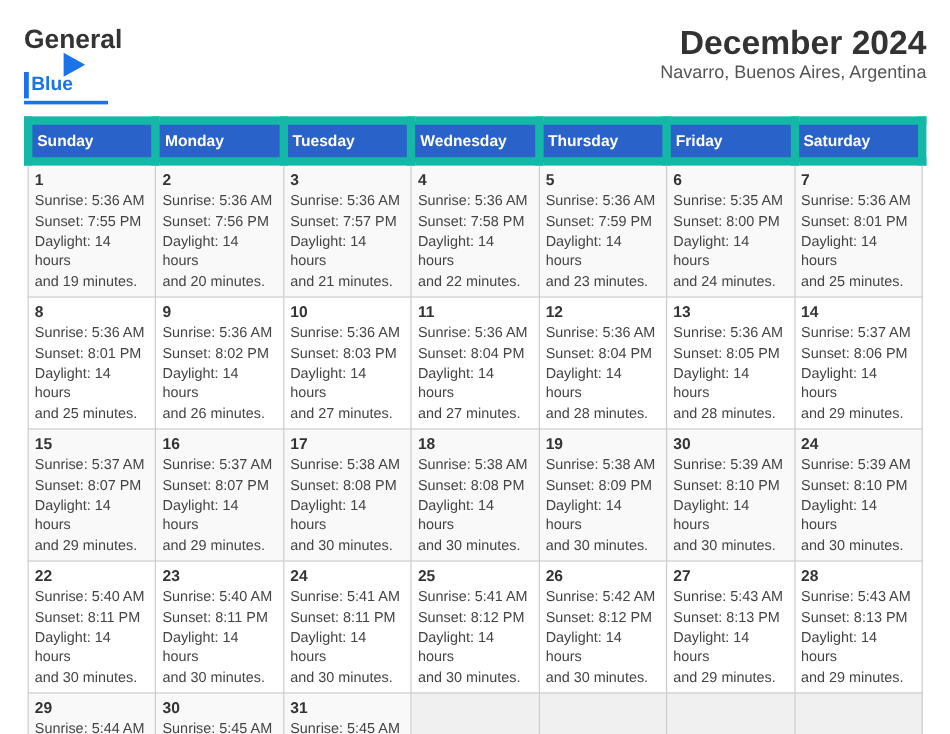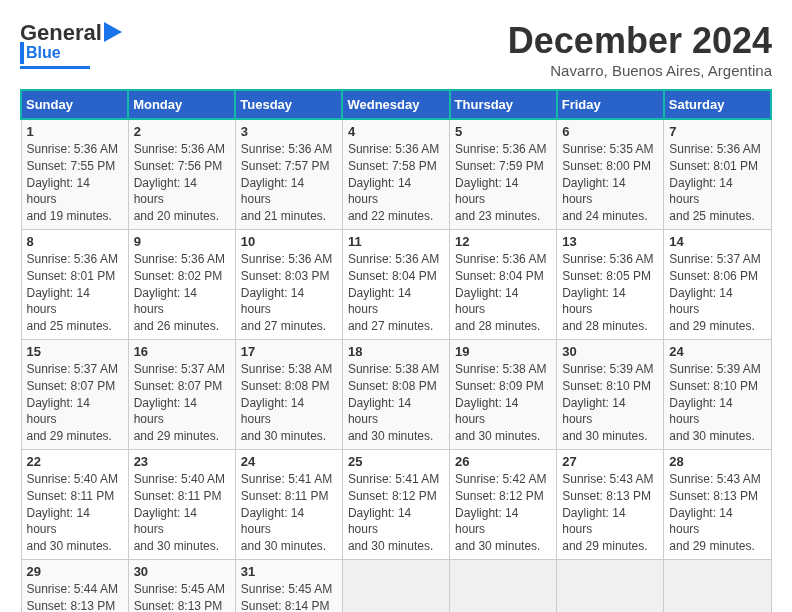--- a/index.html
+++ b/index.html
@@ -26,52 +26,53 @@
       border-top: 10px solid transparent;
       border-bottom: 10px solid transparent;
       border-left: 18px solid #1a73e8;
       margin-left: 2px;
       margin-top: -2px;
       display: inline-block;
     }
     .logo-line {
       display: flex;
       align-items: center;
+      flex-direction: column;
     }
     .logo-underline {
       height: 3px;
       background: #1a73e8;
       margin-top: 2px;
       width: 70px;
     }
     .title-area {
       text-align: right;
     }
     .main-title {
-      font-size: 36px;
+      font-size: 28px;
       font-weight: bold;
       color: #333;
     }
     .subtitle {
       font-size: 15px;
       color: #555;
     }
     .calendar {
       width: 100%;
       border-collapse: collapse;
       font-size: 11px;
     }
     .calendar th {
       background: #2962c9;
       color: #fff;
       padding: 6px 4px;
       text-align: left;
       font-size: 13px;
       font-weight: bold;
-      border: 2px solid #14b8a6;
+      border: 7px solid #14b8a6;
     }
     .calendar td {
       border: 1px solid #ccc;
       vertical-align: top;
       padding: 4px 5px;
       width: calc(100% / 7);
       min-height: 80px;
       background: #fff;
     }
     .calendar tr:nth-child(odd) td {

